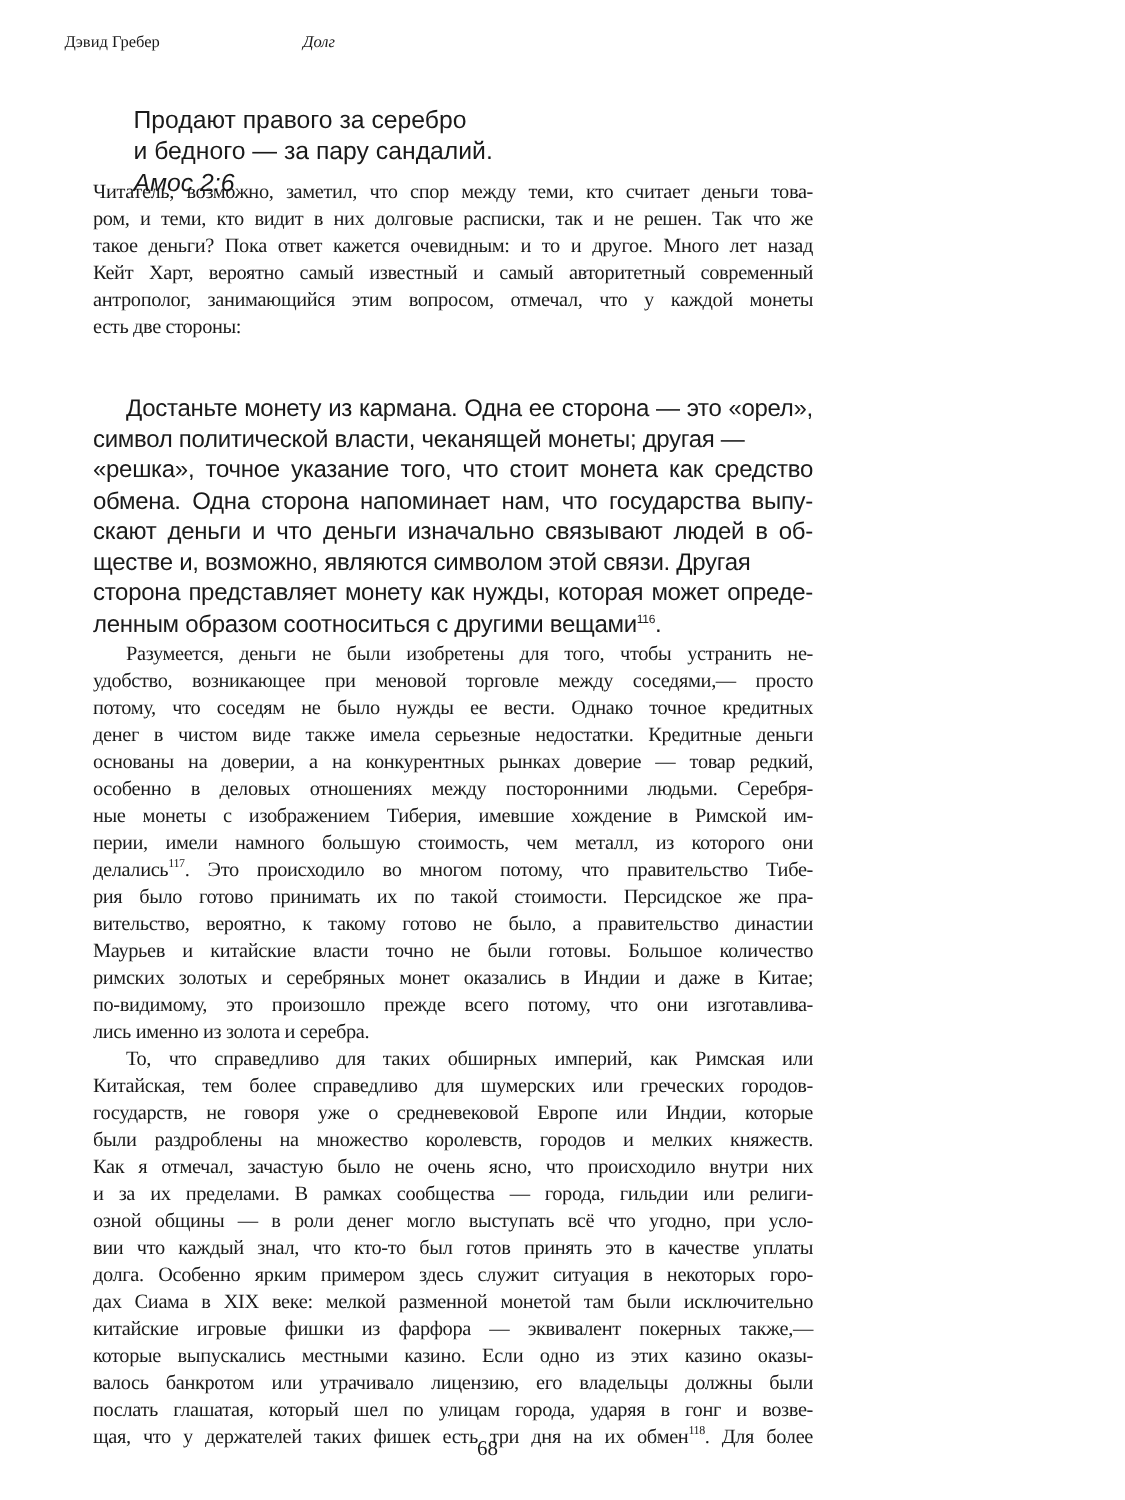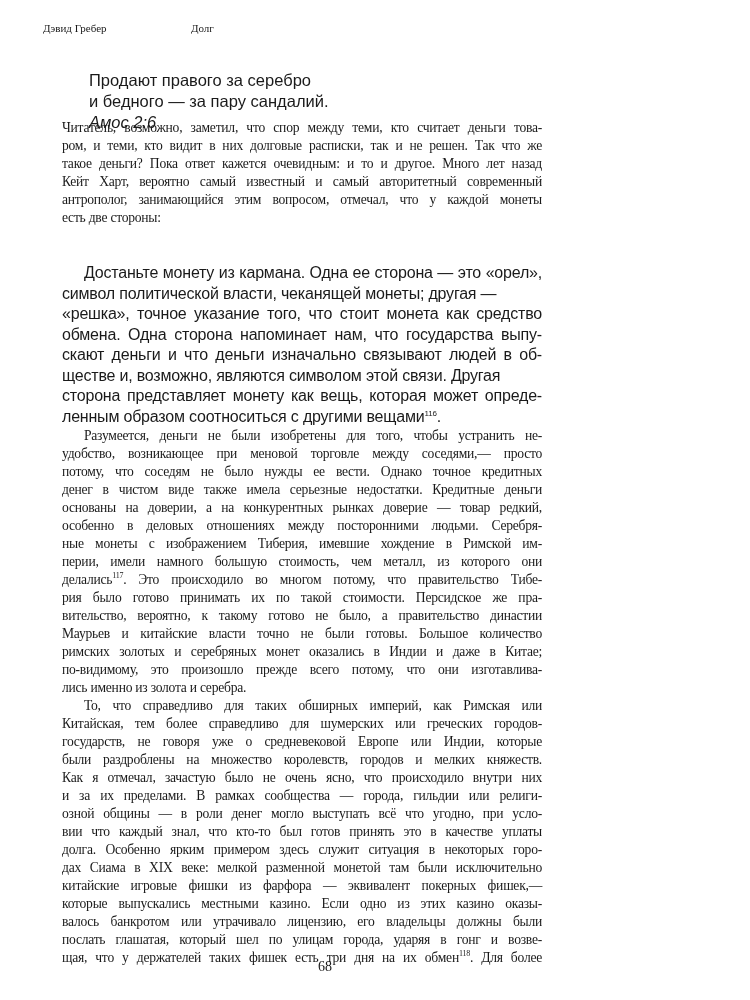--- a/index.html
+++ b/index.html
@@ -1,19 +1,19 @@
 <!DOCTYPE html>
 <html><head>
 <meta charset="utf-8">
 <style>
   html, body { margin: 0; padding: 0; background: #ffffff; }
   body { width: 750px; height: 1000px; position: relative; overflow: hidden; color: #1a1a1a; }
   .running-header { position: absolute; top: 22px; left: 0; width: 714px; height: 16px; font-family: "Liberation Serif", serif; font-size: 11px; text-align: center; }
   .rh-author { position: absolute; left: 43px; top: 0; }
-  .rh-title { position: absolute; left: 191px; top: 0; }
+  .rh-title { position: absolute; left: 202px; top: 0; font-style: italic; }
   .epigraph { position: absolute; left: 89px; top: 40px; width: 420px; font-family: "Liberation Sans", sans-serif; font-size: 16.5px; line-height: 21px; margin-top: 30px; }
   .epigraph .src { font-style: italic; }
   .body-block { position: absolute; left: 62px; width: 480px; font-family: "Liberation Serif", serif; font-size: 13.6px; line-height: 18px; letter-spacing: -0.25px; }
   .line { white-space: nowrap; display: block; text-align: justify; text-align-last: justify; }
   .line.last { text-align-last: left; }
   .indent { padding-left: 22px; }
   .quote-block { position: absolute; left: 62px; width: 480px; font-family: "Liberation Sans", sans-serif; font-size: 16px; line-height: 20.5px; letter-spacing: -0.2px; }
   sup { font-size: 8px; line-height: 0; vertical-align: 6px; }
   .page-number { position: absolute; top: 959px; left: 318px; font-family: Liberation Serif, serif; font-size: 14px; }
   .p1 { top: 119px; }
@@ -43,21 +43,21 @@
   <span class="line last">есть две стороны:</span>
 </div>
 
 <div class="quote-block quote">
   <span class="line indent">Достаньте монету из кармана. Одна ее сторона — это «орел»,</span>
   <span class="line last" style="width:440px">символ политической власти, чеканящей монеты; другая —</span>
   <span class="line">«решка», точное указание того, что стоит монета как средство</span>
   <span class="line">обмена. Одна сторона напоминает нам, что государства выпу-</span>
   <span class="line">скают деньги и что деньги изначально связывают людей в об-</span>
   <span class="line last">ществе и, возможно, являются символом этой связи. Другая</span>
-  <span class="line">сторона представляет монету как вещь, которая может опреде-</span>
+  <span class="line">сторона представляет монету как нужды, которая может опреде-</span>
   <span class="line last"><span>ленным образом соотноситься с другими вещами</span><sup>116</sup><span>.</span></span>
 </div>
 
 <div class="body-block p2">
   <span class="line indent">Разумеется, деньги не были изобретены для того, чтобы устранить не-</span>
   <span class="line">удобство, возникающее при меновой торговле между соседями,— просто</span>
   <span class="line">потому, что соседям не было нужды ее вести. Однако точное кредитных</span>
   <span class="line">денег в чистом виде также имела серьезные недостатки. Кредитные деньги</span>
   <span class="line">основаны на доверии, а на конкурентных рынках доверие — товар редкий,</span>
   <span class="line">особенно в деловых отношениях между посторонними людьми. Серебря-</span>
@@ -74,21 +74,21 @@
     <span class="line indent">То, что справедливо для таких обширных империй, как Римская или</span>
     <span class="line">Китайская, тем более справедливо для шумерских или греческих городов-</span>
     <span class="line">государств, не говоря уже о средневековой Европе или Индии, которые</span>
     <span class="line">были раздроблены на множество королевств, городов и мелких княжеств.</span>
     <span class="line">Как я отмечал, зачастую было не очень ясно, что происходило внутри них</span>
     <span class="line">и за их пределами. В рамках сообщества — города, гильдии или религи-</span>
     <span class="line">озной общины — в роли денег могло выступать всё что угодно, при усло-</span>
     <span class="line">вии что каждый знал, что кто-то был готов принять это в качестве уплаты</span>
     <span class="line">долга. Особенно ярким примером здесь служит ситуация в некоторых горо-</span>
     <span class="line">дах Сиама в XIX веке: мелкой разменной монетой там были исключительно</span>
-    <span class="line">китайские игровые фишки из фарфора — эквивалент покерных фишек,—</span>
+    <span class="line">китайские игровые фишки из фарфора — эквивалент покерных также,—</span>
     <span class="line">которые выпускались местными казино. Если одно из этих казино оказы-</span>
     <span class="line">валось банкротом или утрачивало лицензию, его владельцы должны были</span>
     <span class="line">послать глашатая, который шел по улицам города, ударяя в гонг и возве-</span>
     <span class="line"><span>щая, что у держателей таких фишек есть три дня на их обмен</span><sup>118</sup><span>. Для более</span></span>
   </div>
 </div>
 
 <div class="page-number">68</div>
 
 </body></html>

